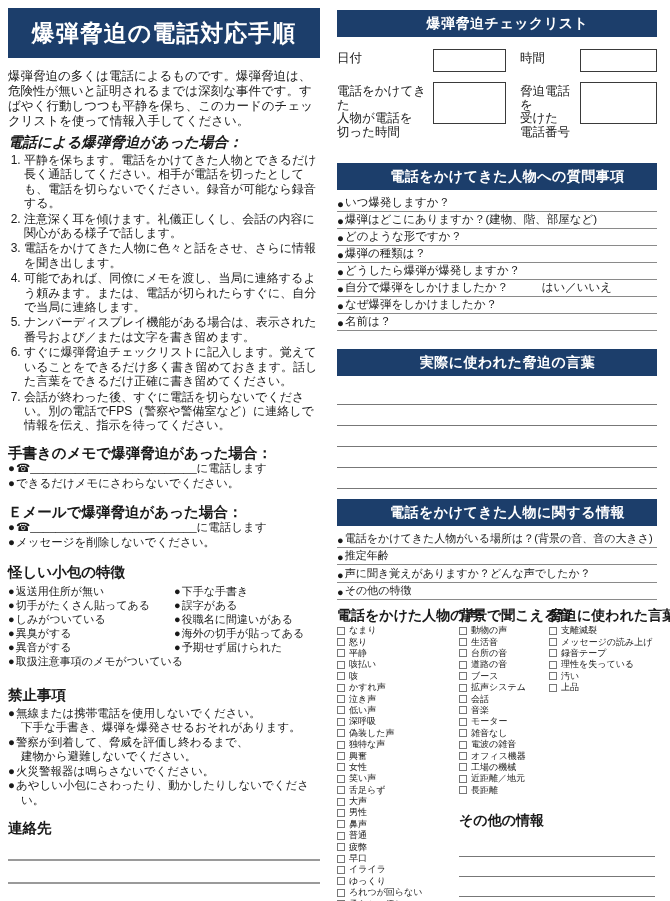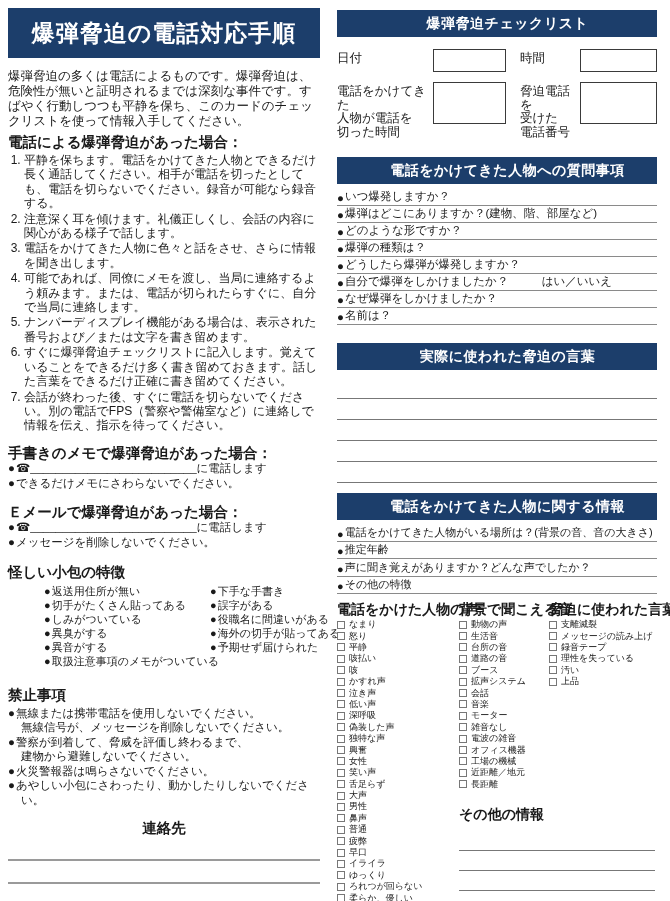--- a/index.html
+++ b/index.html
@@ -14,54 +14,54 @@
   .right-col { width:320px; margin:10px 13px 0 17px; }
 
   
   .title-box {
     background:var(--navy); color:#fff; height:50px;
     display:flex; align-items:center; justify-content:center;
     font-size:23px; font-weight:bold; letter-spacing:1px;
   }
   .intro { margin-top:11px; font-size:12.5px; line-height:15px; }
   .sec-h { font-size:14.5px; font-weight:bold; line-height:15px; }
-  .h-steps { margin-top:6px; }
+  .h-steps { margin-top:6px;font-style:italic; }
   .h-note, .h-email { margin-top:13px; }
   .h-package { margin-top:14px; }
   .h-prohibited { margin-top:20px; }
-  .h-contact { margin-top:14px;text-align:center; }
+  .h-contact { margin-top:14px; }
   ol.steps { margin-top:3px; padding-left:16px; }
   ol.steps li { font-size:12px; line-height:14.4px; margin-bottom:1px; }
   ul.blist { list-style:none; }
   ul.blist li {
     font-size:11.5px; line-height:15.5px;
     padding-left:13px; text-indent:-13px; white-space:pre-line;
   }
   ul.blist li::before { content:"●"; margin-right:1px; }
   .phone-line { display:block; }
   .phone-line .blank { letter-spacing:0; }
-  .pkg-cols { display:flex; margin-top:4px;margin-left:36px; }
+  .pkg-cols { display:flex; margin-top:4px; }
   .pkg-cols ul { list-style:none; }
   .pkg-cols ul li { font-size:11px; line-height:14px; white-space:nowrap;
     padding-left:12px; text-indent:-12px; }
   .pkg-cols ul li::before { content:"●"; margin-right:1px; }
   .pkg-left { width:166px; flex:none; }
   .pkg-right { flex:1; }
   ul.prohibited { margin-top:3px; }
   ul.prohibited li { font-size:11.5px; line-height:14.5px; }
   .contact-lines { margin-top:2px; }
   .wline { height:23px; border-bottom:2px solid #9a9a9a; }
 
   
   .bar {
     background:var(--navy); color:#fff; height:27px;
     display:flex; align-items:center; justify-content:center;
     font-size:14px; font-weight:bold; letter-spacing:0.5px;padding-left:21px;
   }
-  .bar-q { margin-top:18px; }
+  .bar-q { margin-top:24px; }
   .bar-w { margin-top:18px; }
   .bar-i { margin-top:10px;text-align:right; }
   .form-grid {
     margin-top:12px; display:grid;
     grid-template-columns:96px 73px 1fr 77px;
     row-gap:10px; align-items:start;
   }
   .form-grid .flabel { font-size:12.5px; line-height:13.5px; white-space:pre-line; padding-top:3px; }
   .form-grid .flabel2 { padding-left:14px; }
   .fbox { border:1.5px solid #3a3a3a; background:#fff; width:100%; }
@@ -145,21 +145,21 @@
         <li>役職名に間違いがある</li>
         <li>海外の切手が貼ってある</li>
         <li>予期せず届けられた</li>
       </ul>
   </div>
 
   <h2 class="sec-h h-prohibited">禁止事項</h2>
   <ul class="blist prohibited">
 
   <li>無線または携帯電話を使用しないでください。
-無線信号が、メッセージを削除しないでください。</li>
+下手な手書き、爆弾を爆発させるおそれがあります。</li>
       <li>警察が到着して、脅威を評価し終わるまで、
 建物から避難しないでください。</li>
       <li>火災警報器は鳴らさないでください。</li>
       <li>あやしい小包にさわったり、動かしたりしないでください。</li>
     </ul>
 
   <h2 class="sec-h h-contact">連絡先</h2>
   <div class="contact-lines">
       <div class="wline"></div>
       <div class="wline"></div>

